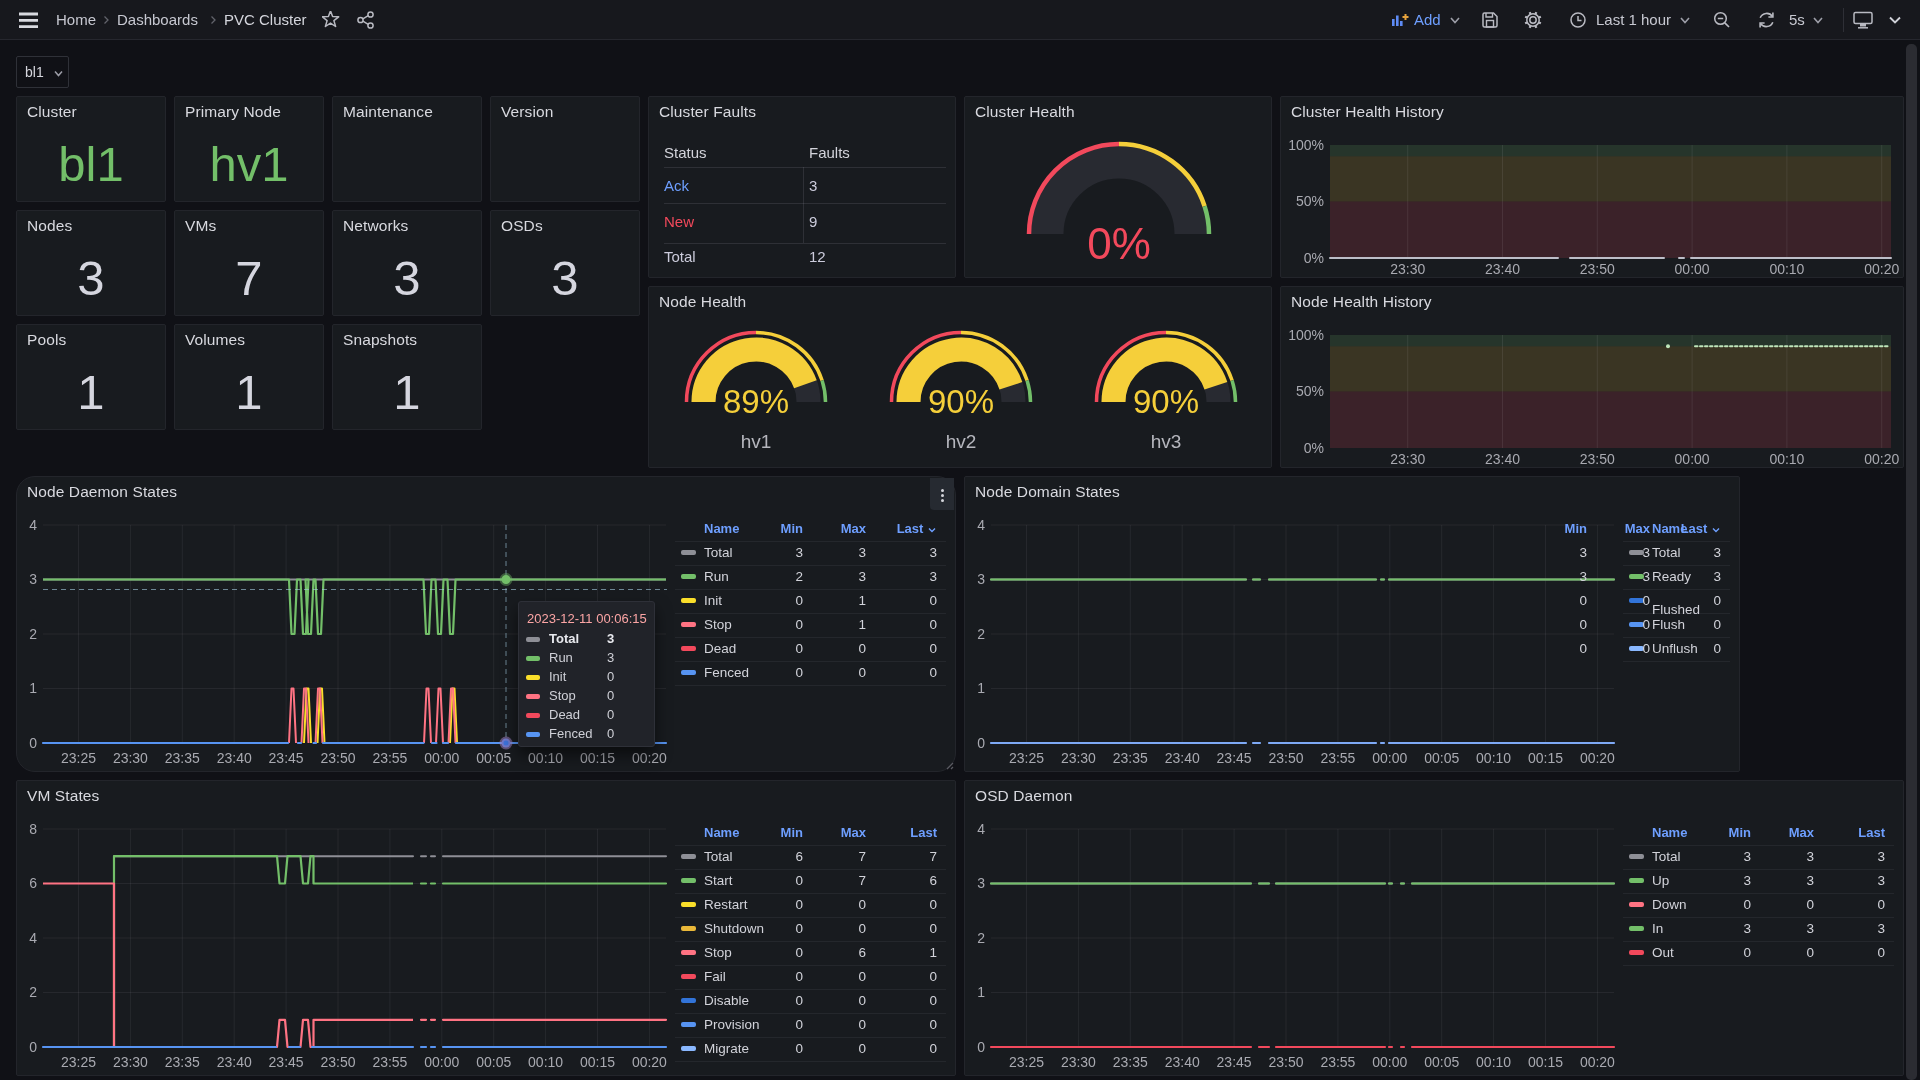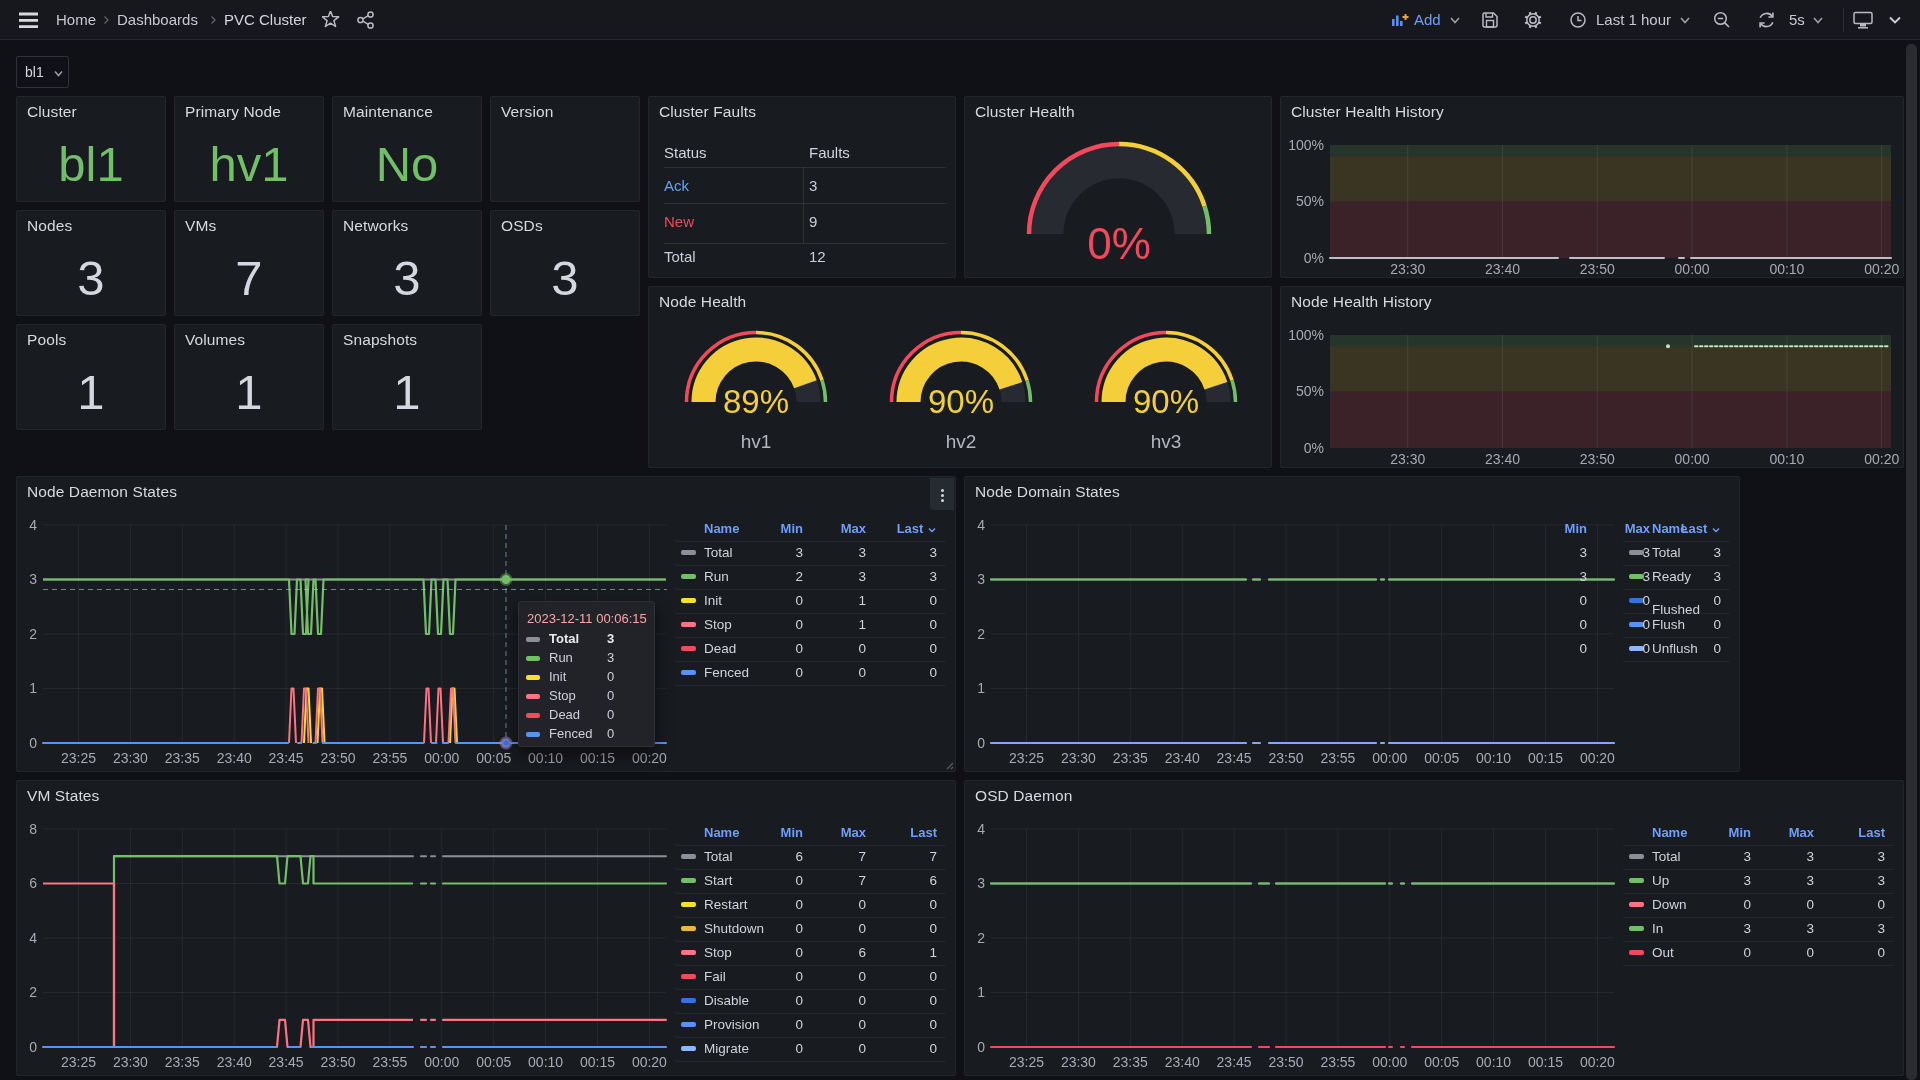--- a/index.html
+++ b/index.html
@@ -108,21 +108,20 @@
 <div class="panel" style="left:16px;top:96px;width:150px;height:106px;">
     <div class="ptitle">Cluster</div>
     <div class="stat-val green" style="">bl1</div>
   </div>
 <div class="panel" style="left:174px;top:96px;width:150px;height:106px;">
     <div class="ptitle">Primary Node</div>
     <div class="stat-val green" style="">hv1</div>
   </div>
 <div class="panel" style="left:332px;top:96px;width:150px;height:106px;">
     <div class="ptitle">Maintenance</div>
-    <div class="stat-val green" style="">No</div>
   </div>
 <div class="panel" style="left:490px;top:96px;width:150px;height:106px;">
     <div class="ptitle">Version</div>
   </div>
 <div class="panel" style="left:16px;top:210px;width:150px;height:106px;">
     <div class="ptitle">Nodes</div>
     <div class="stat-val " style="">3</div>
   </div>
 <div class="panel" style="left:174px;top:210px;width:150px;height:106px;">
     <div class="ptitle">VMs</div>
@@ -241,21 +240,21 @@
       <text x="126.7" y="177" text-anchor="middle" class="axl">23:30</text>
       <text x="221.5" y="177" text-anchor="middle" class="axl">23:40</text>
       <text x="316.3" y="177" text-anchor="middle" class="axl">23:50</text>
       <text x="411.1" y="177" text-anchor="middle" class="axl">00:00</text>
       <text x="505.9" y="177" text-anchor="middle" class="axl">00:10</text>
       <text x="600.7" y="177" text-anchor="middle" class="axl">00:20</text>
       <path d="M414,59.3 H607" stroke="#bfe5ba" stroke-width="2" fill="none" stroke-linecap="round" stroke-dasharray="2.5,2.5"></path>
       <circle cx="387" cy="59.3" r="2" fill="#bfe5ba"></circle>
     </svg>
   </div>
-<div class="panel" style="left:16px;top:476px;width:940px;height:296px;">
+<div class="panel" style="left:16px;top:476px;width:940px;height:296px;border-radius:19px;">
     <div class="ptitle">Node Daemon States</div>
     <svg style="position:absolute;left:0;top:0;" width="938" height="294">
       <line x1="26.0" y1="211.5" x2="649.0" y2="211.5" stroke="rgba(204,204,220,0.08)" stroke-width="1"></line>
       <line x1="26.0" y1="157.0" x2="649.0" y2="157.0" stroke="rgba(204,204,220,0.08)" stroke-width="1"></line>
       <line x1="26.0" y1="102.5" x2="649.0" y2="102.5" stroke="rgba(204,204,220,0.08)" stroke-width="1"></line>
       <line x1="26.0" y1="48.0" x2="649.0" y2="48.0" stroke="rgba(204,204,220,0.08)" stroke-width="1"></line>
       <line x1="61.5" y1="48.0" x2="61.5" y2="266.0" stroke="rgba(204,204,220,0.08)" stroke-width="1"></line>
       <line x1="113.4" y1="48.0" x2="113.4" y2="266.0" stroke="rgba(204,204,220,0.08)" stroke-width="1"></line>
       <line x1="165.3" y1="48.0" x2="165.3" y2="266.0" stroke="rgba(204,204,220,0.08)" stroke-width="1"></line>
       <line x1="217.2" y1="48.0" x2="217.2" y2="266.0" stroke="rgba(204,204,220,0.08)" stroke-width="1"></line>

